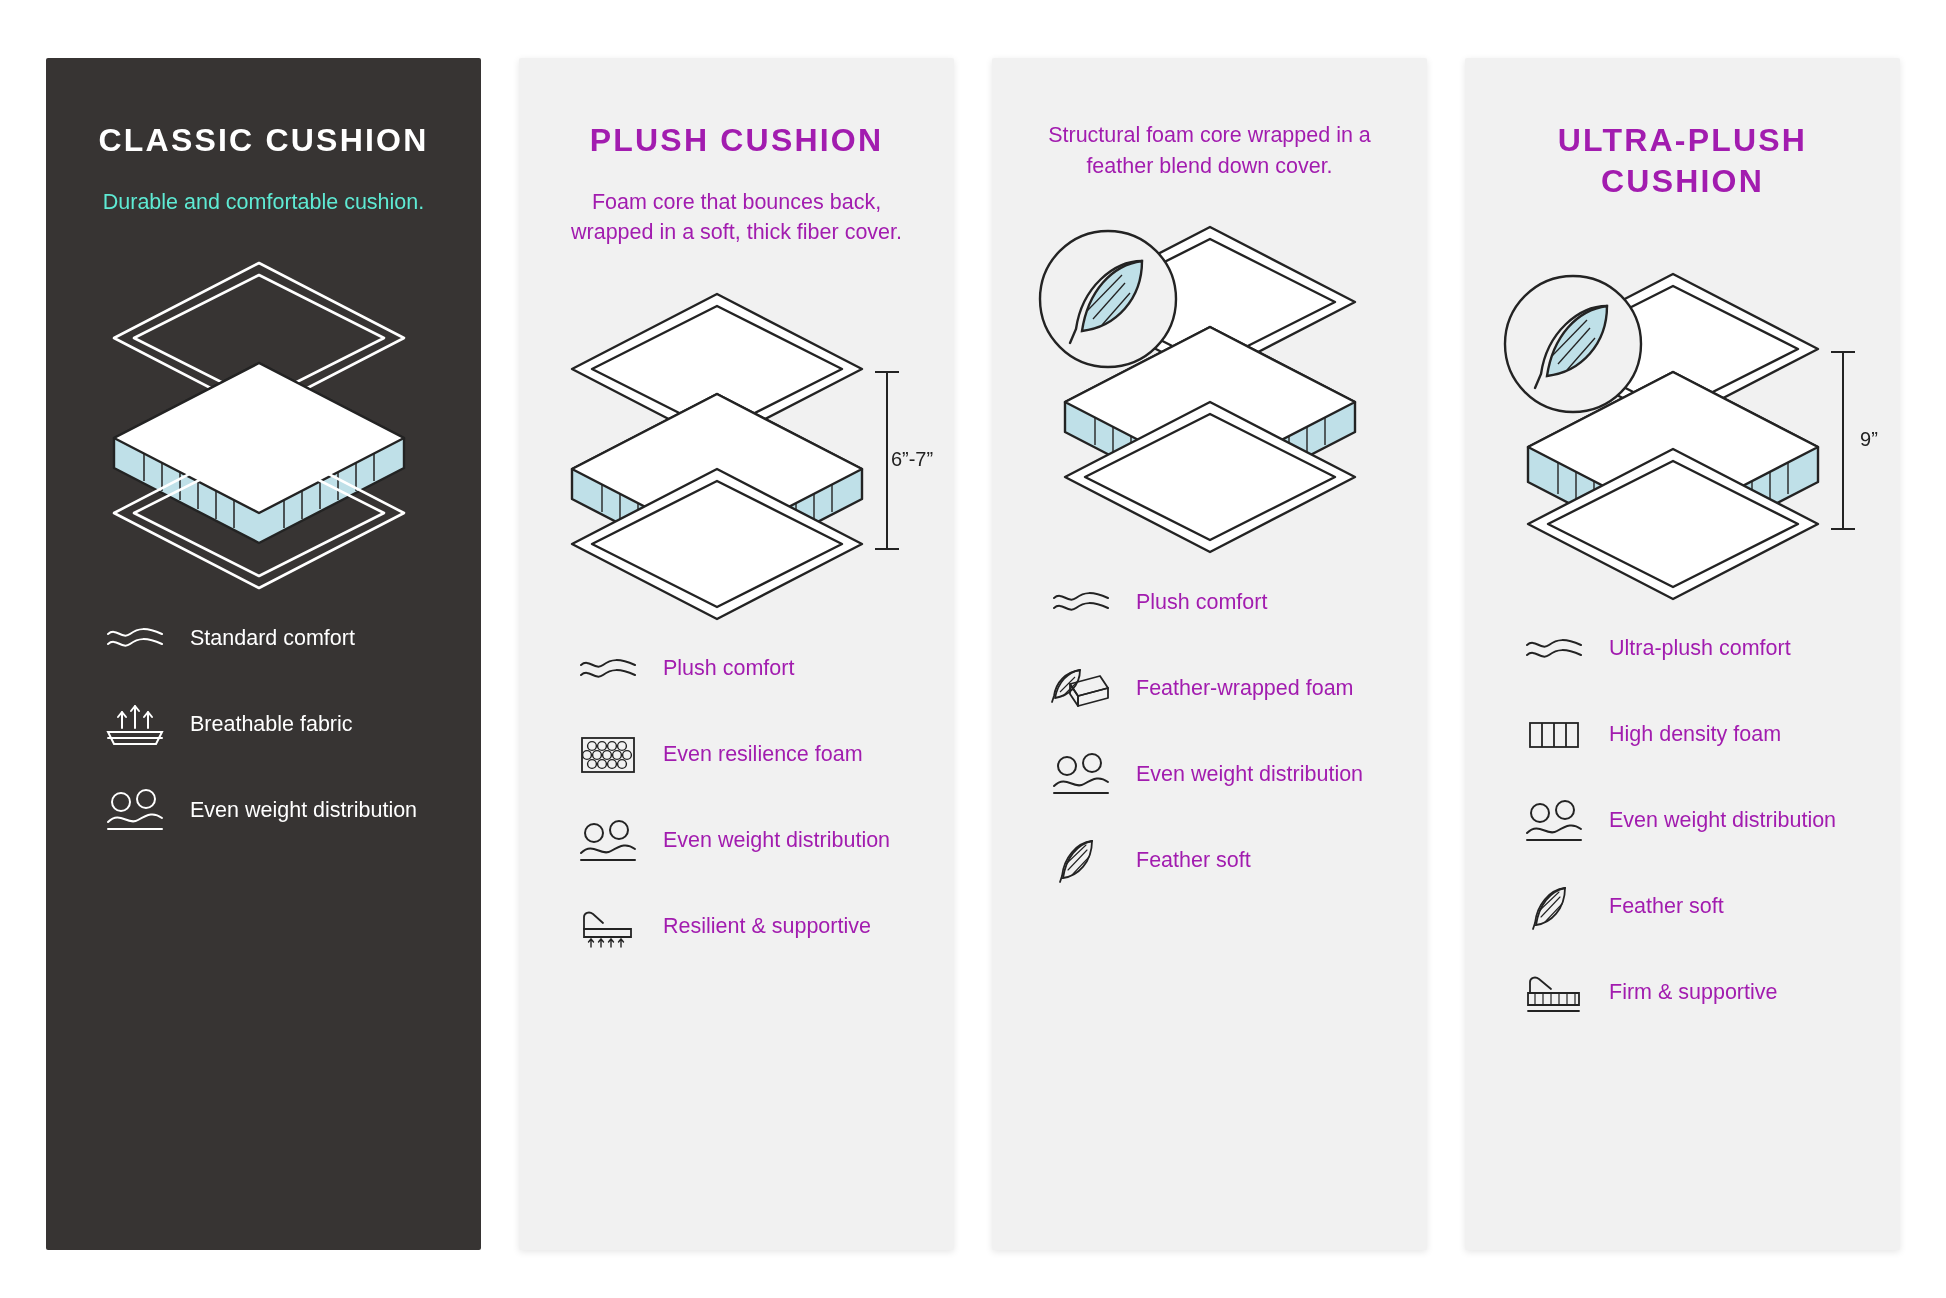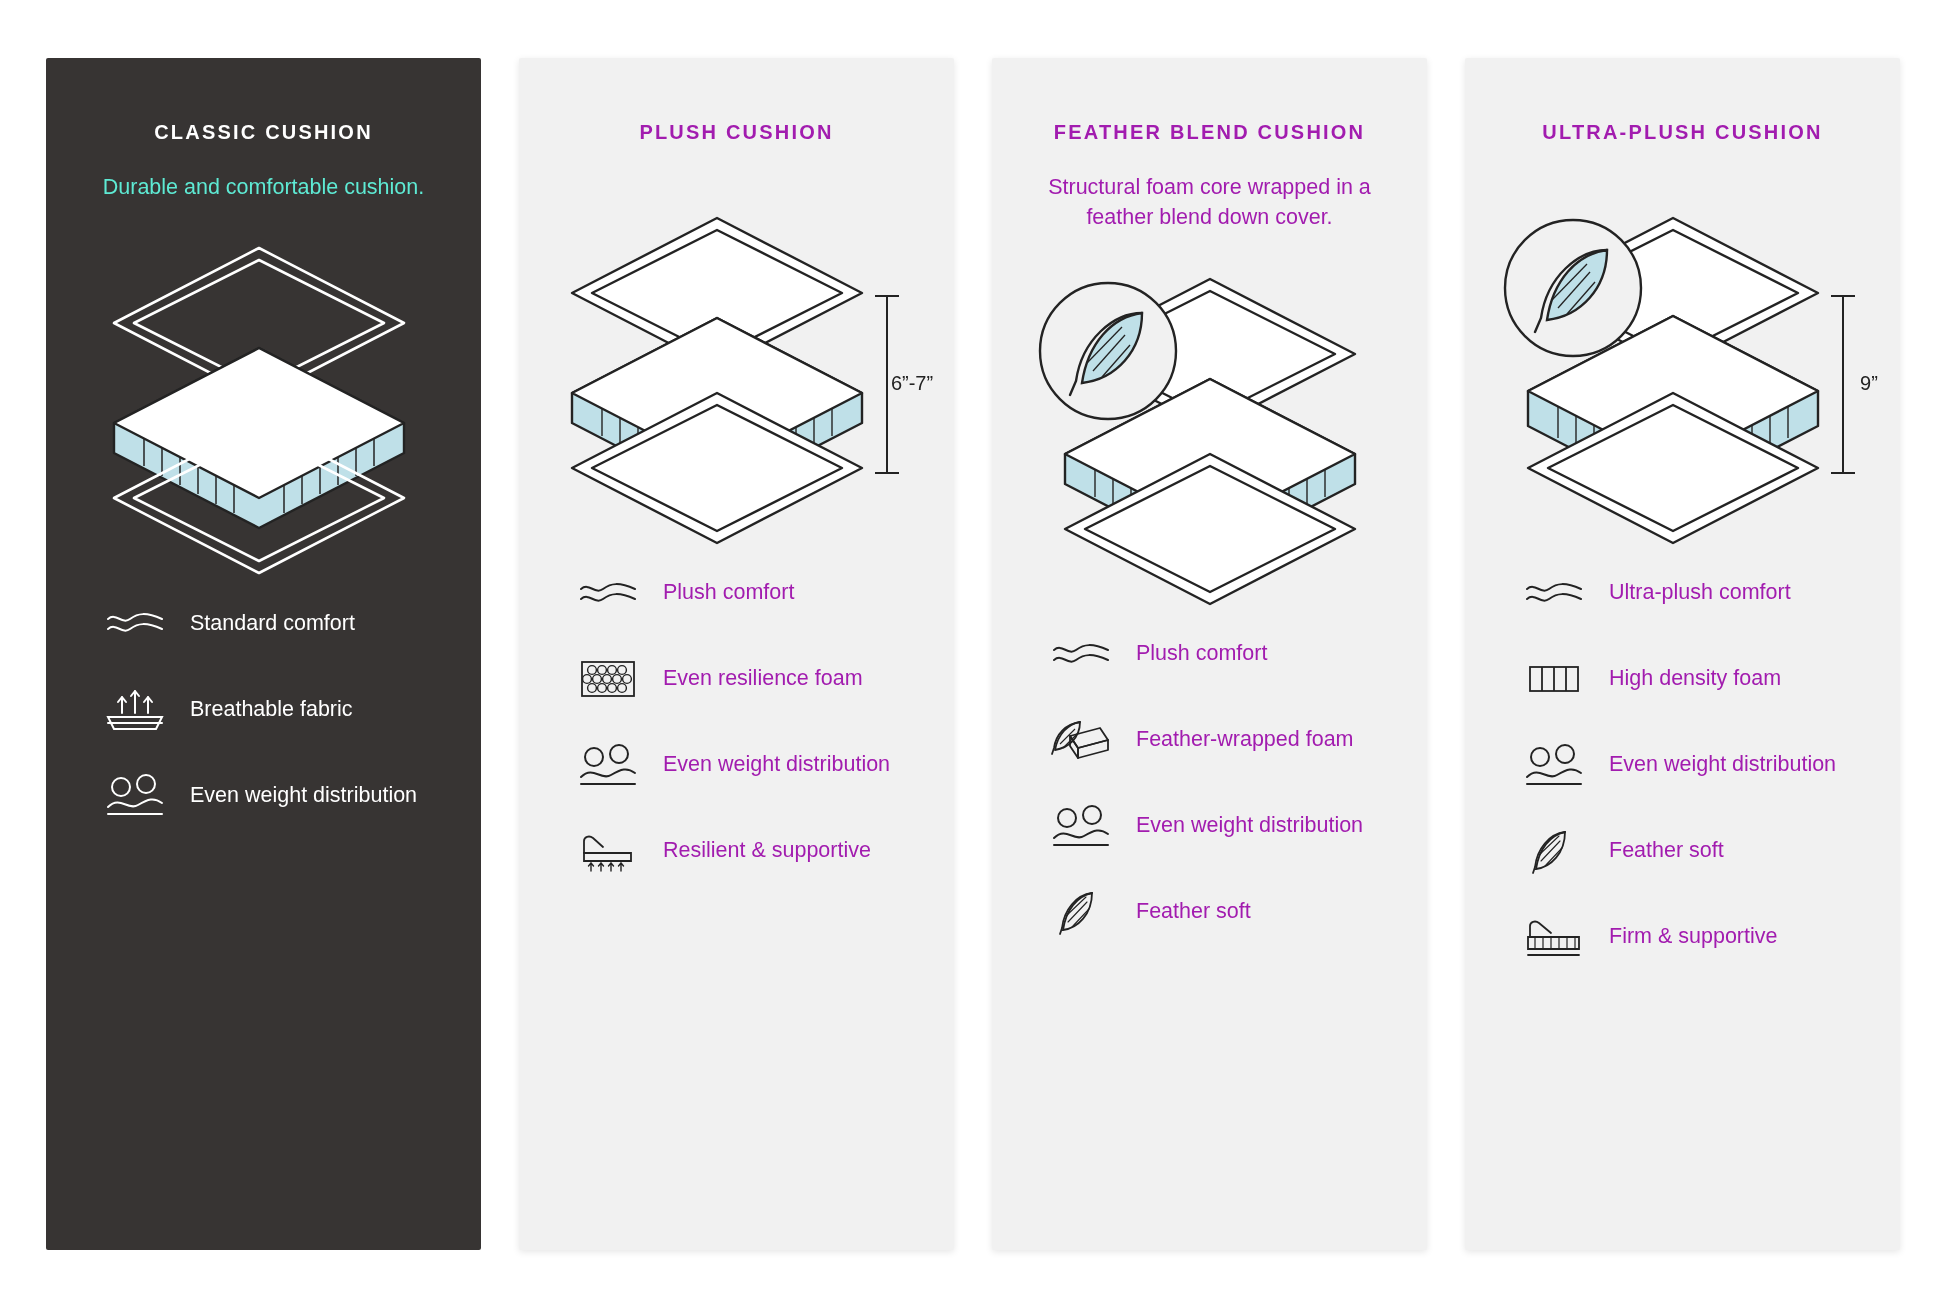--- a/index.html
+++ b/index.html
@@ -27,21 +27,21 @@
     position: relative;
     box-shadow: 0 2px 7px rgba(0,0,0,0.10);
     display: flex;
     flex-direction: column;
     align-items: center;
   }
   .card.dark { background: #373433; color: #ffffff; box-shadow: none; }
   .card.light { background: #f1f1f1; color: #a21caf; }
 
   .card-title {
-    font-size: 20px;
+    font-size: 32px;
     font-weight: bold;
     letter-spacing: 2.2px;
     text-align: center;
     line-height: 1.28;
     margin: 0 0 26px 0;
     text-transform: uppercase;
   }
   .card-desc {
     font-size: 21.5px;
     line-height: 1.42;
@@ -164,20 +164,21 @@
             <line x1="2" y1="41" x2="56" y2="41"></line>
           </svg>
         </span>
         <span class="flabel">Even weight distribution</span>
       </div>
     </div>
   </div>
 
   <div class="card light">
     <h2 class="card-title">PLUSH CUSHION</h2>
+    <p class="card-desc">Foam core that bounces back, wrapped in a soft, thick fiber cover.</p>
 
     <div class="illus">
       <svg viewBox="0 0 360 330" aria-hidden="true">
         <g fill="none" stroke="#232323" stroke-width="2.4" stroke-linejoin="round">
           <polygon points="160,10 305,85 160,160 15,85" fill="#ffffff"></polygon>
           <polygon points="160,22 285,85 160,148 35,85" fill="#ffffff"></polygon>
           <polygon points="160,110 305,185 305,215 160,290 15,215 15,185" fill="#bfe0e8"></polygon>
           <polygon points="160,110 305,185 160,260 15,185" fill="#ffffff"></polygon>
           <g stroke-width="1.4">
             <line x1="45" y1="200" x2="45" y2="228"></line>
@@ -262,21 +263,20 @@
               <path d="M42 42 L42 34 M42 34 l-2.5 3 M42 34 l2.5 3"></path>
             </g>
           </svg>
         </span>
         <span class="flabel">Resilient &amp; supportive</span>
       </div>
     </div>
   </div>
 
   <div class="card light">
-    <h2 class="card-title">FEATHER BLEND CUSHION</h2>
     <p class="card-desc">Structural foam core wrapped in a feather blend down cover.</p>
 
     <div class="illus">
       <svg viewBox="0 0 360 330" aria-hidden="true">
         <g fill="none" stroke="#232323" stroke-width="2.4" stroke-linejoin="round">
           <polygon points="180,10 325,85 180,160 35,85" fill="#ffffff"></polygon>
           <polygon points="180,22 305,85 180,148 55,85" fill="#ffffff"></polygon>
           <polygon points="180,110 325,185 325,215 180,290 35,215 35,185" fill="#bfe0e8"></polygon>
           <polygon points="180,110 325,185 180,260 35,185" fill="#ffffff"></polygon>
           <g stroke-width="1.4">

